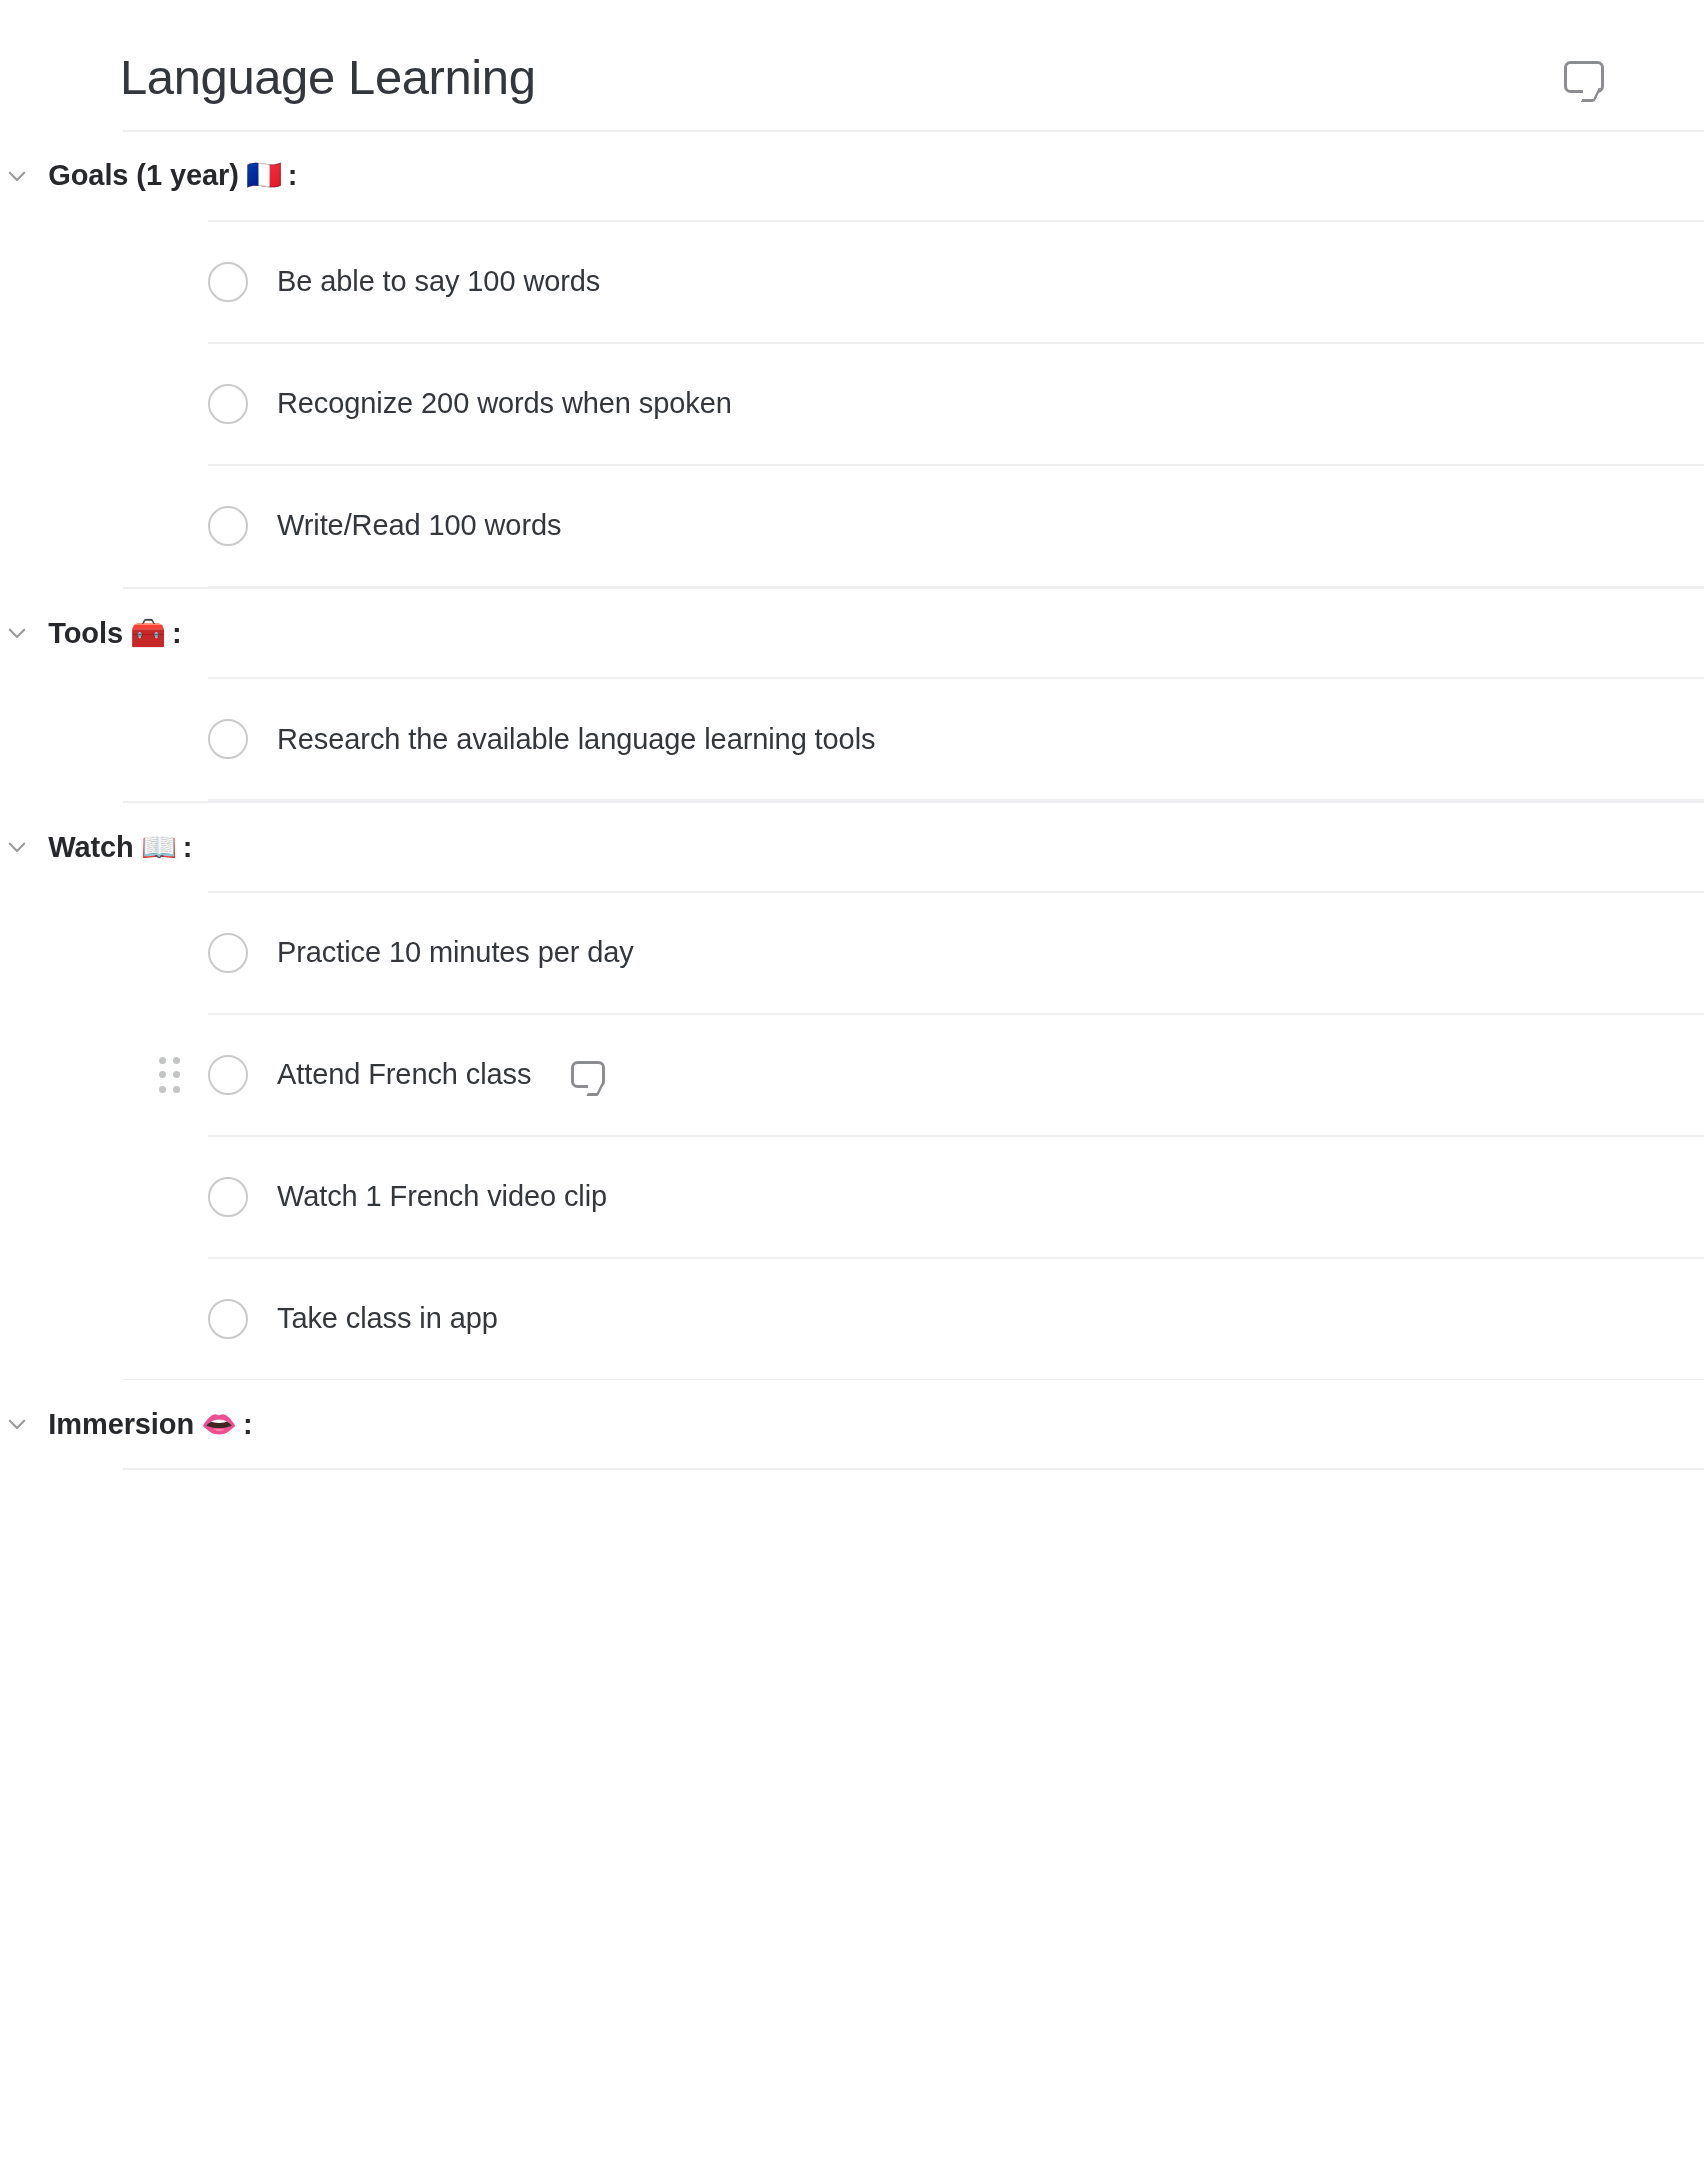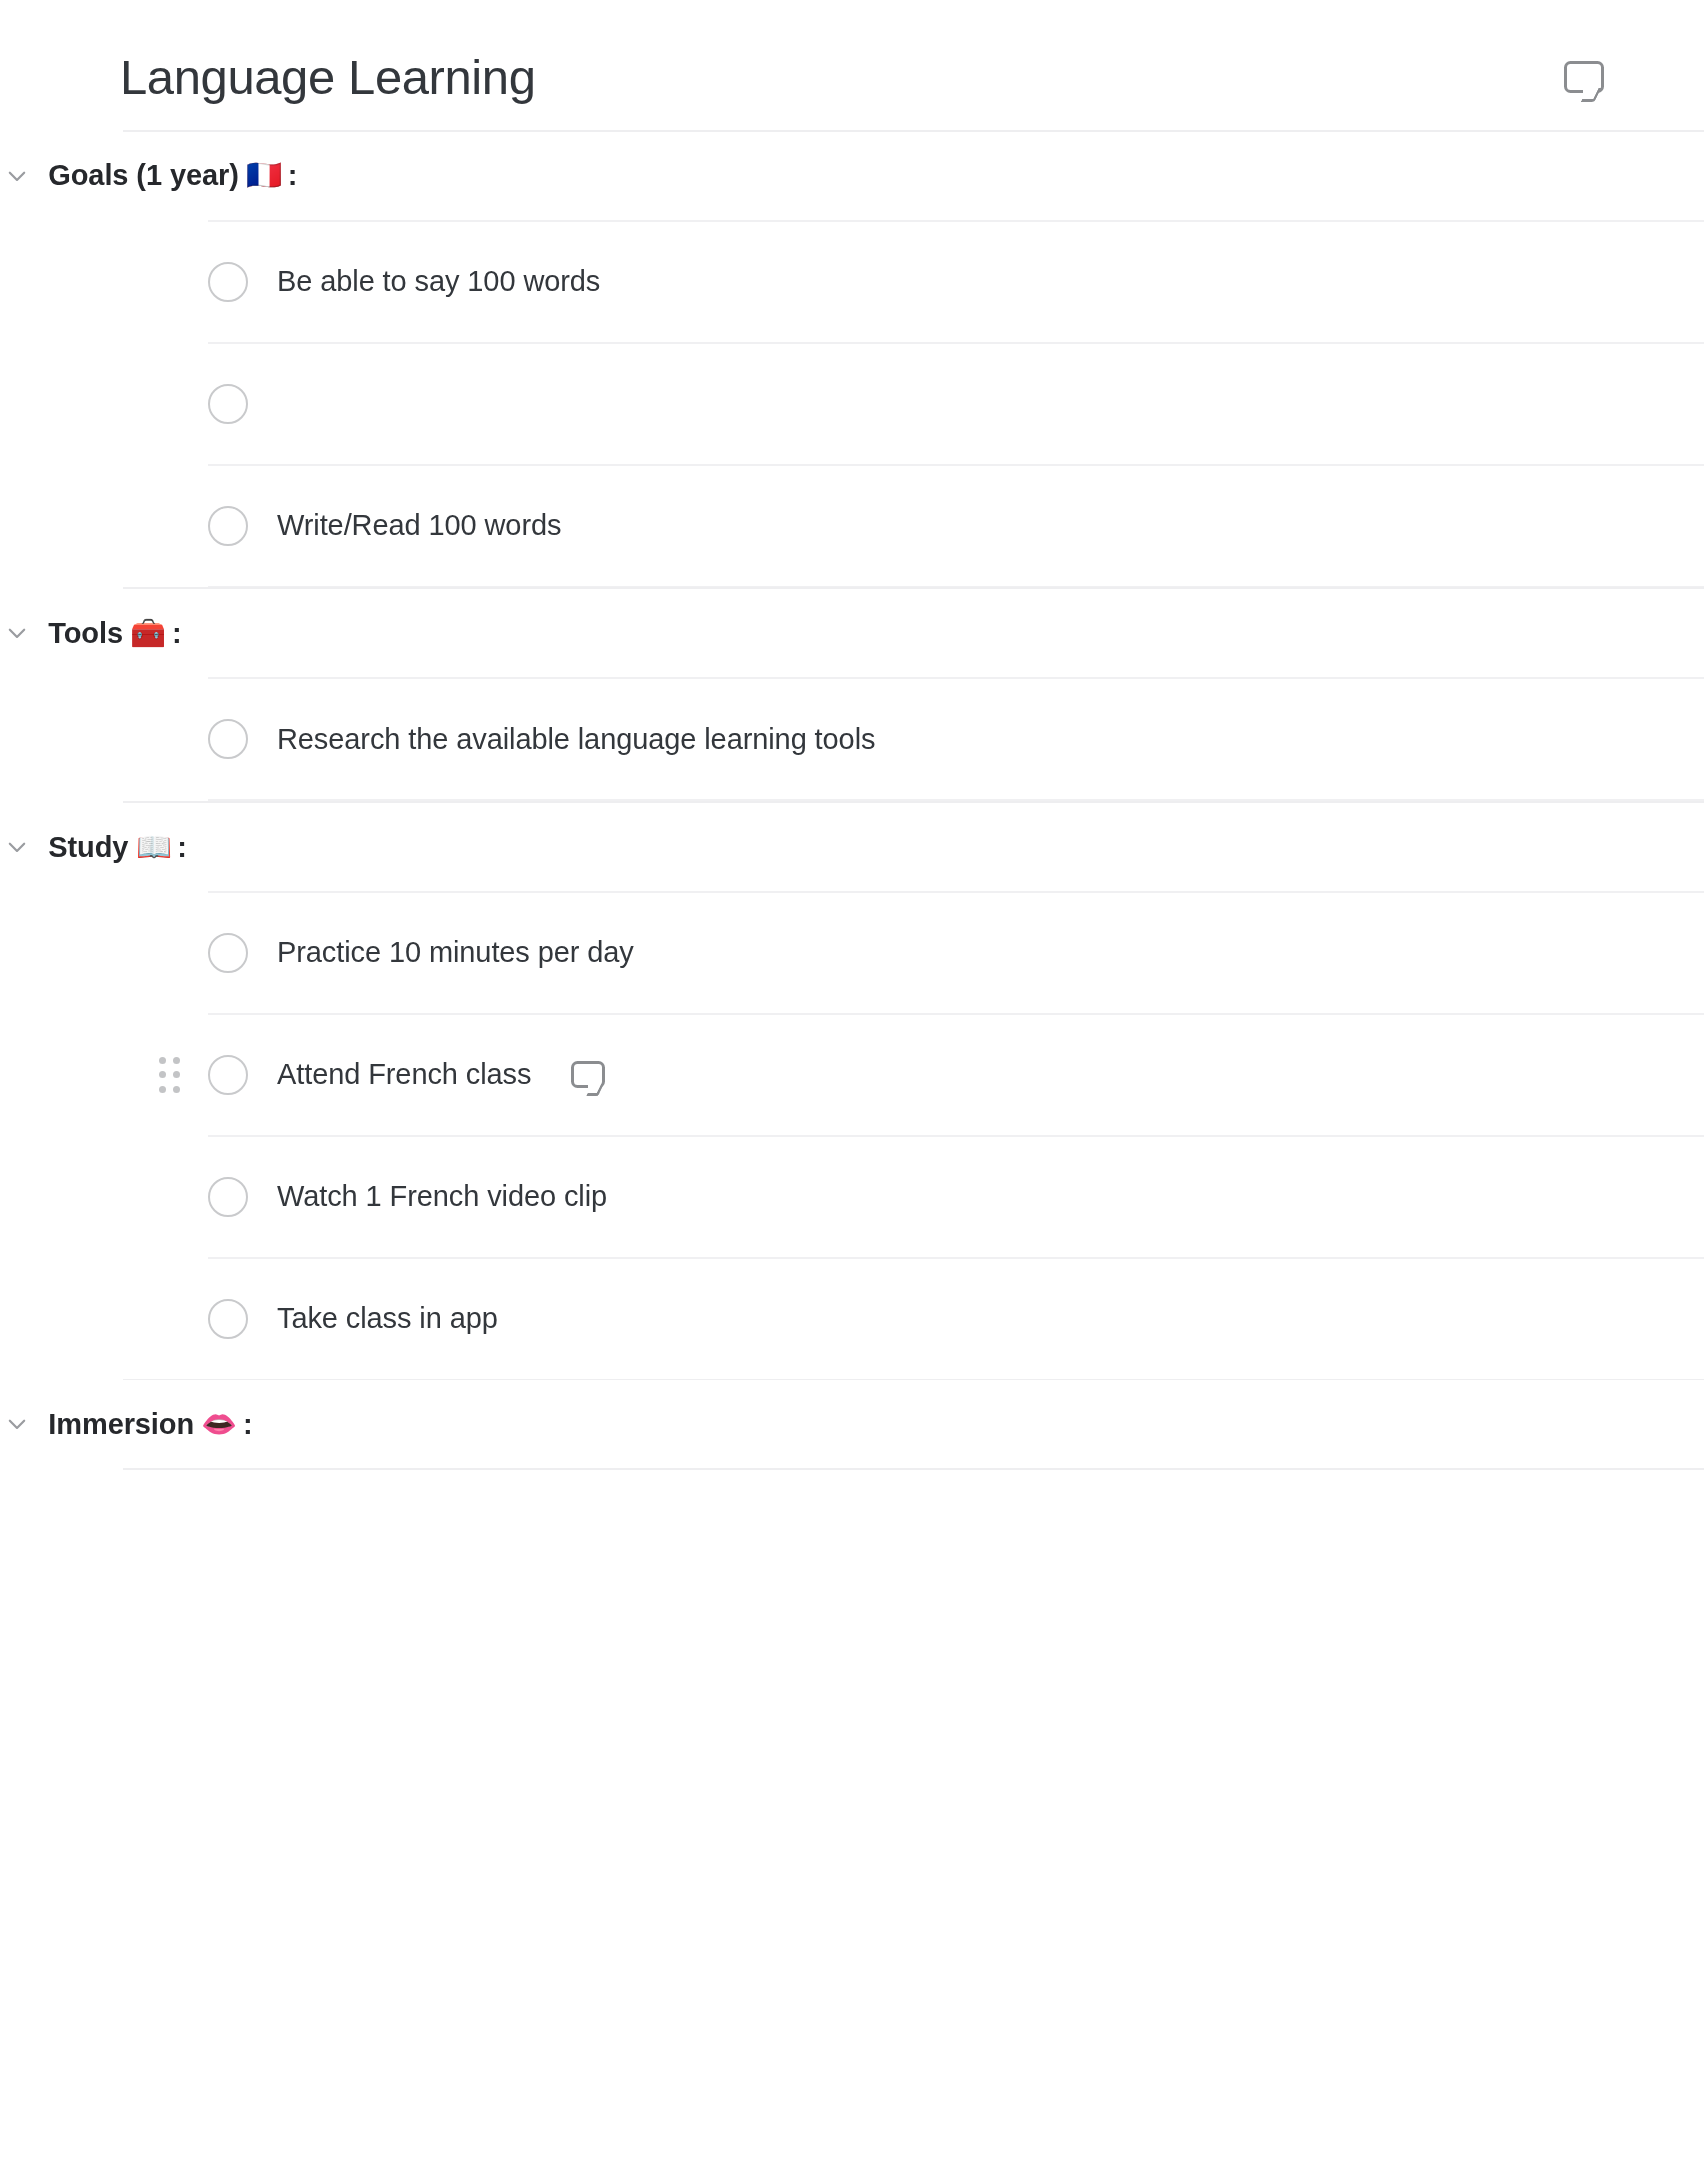--- a/index.html
+++ b/index.html
@@ -240,20 +240,21 @@
         </span>
       </div>
       <div class="divider-row"></div>
       <div class="task-row">
         <span class="checkbox"></span>
         <span class="task-label">Be able to say 100 words</span>
       </div>
       <div class="divider-row"></div>
       <div class="task-row">
         <span class="checkbox"></span>
+        <span class="task-label">Recognize 200 words when spoken</span>
       </div>
       <div class="divider-row"></div>
       <div class="task-row">
         <span class="checkbox"></span>
         <span class="task-label">Write/Read 100 words</span>
       </div>
       <div class="divider-row"></div>
       <div class="divider-top"></div>
       <div class="section-header">
         <span class="chevron">
@@ -274,21 +275,21 @@
       </div>
       <div class="divider-row"></div>
       <div class="divider-top"></div>
       <div class="section-header">
         <span class="chevron">
           <svg width="30" height="30" viewBox="0 0 46 46" aria-hidden="true">
             <path d="M12 18 L23 29 L34 18" fill="none" stroke="#9a9ca0" stroke-width="3.4" stroke-linecap="round" stroke-linejoin="round"></path>
           </svg>
         </span>
         <span class="section-title">
-          <span>Study</span>
+          <span>Watch</span>
           <span class="section-emoji">📖</span>
           <span class="section-colon">:</span>
         </span>
       </div>
       <div class="divider-row"></div>
       <div class="task-row">
         <span class="checkbox"></span>
         <span class="task-label">Practice 10 minutes per day</span>
       </div>
       <div class="divider-row"></div>

